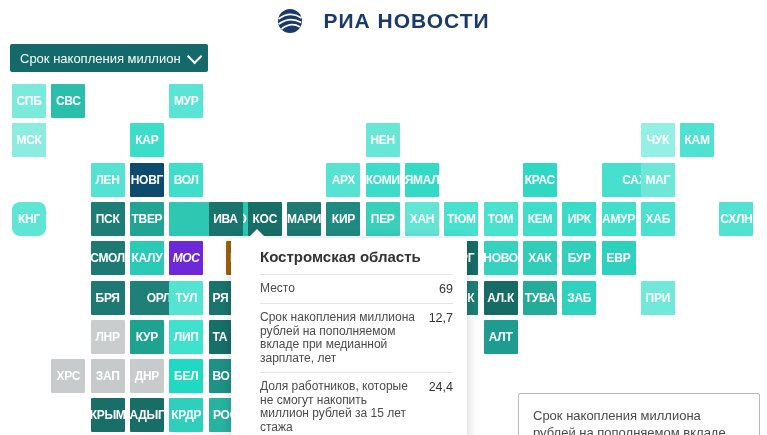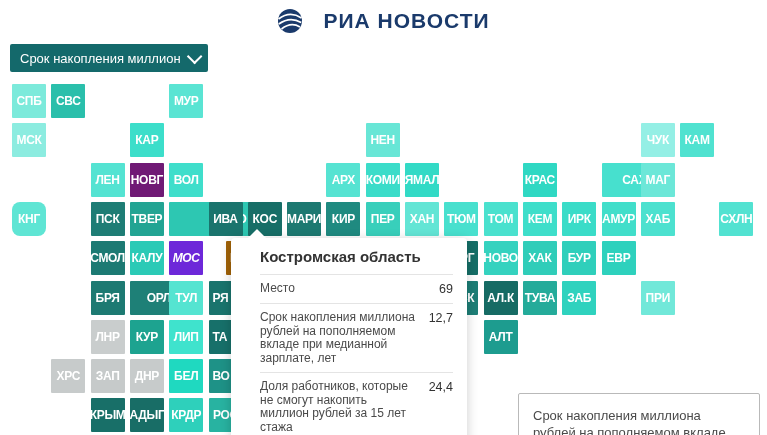--- a/index.html
+++ b/index.html
@@ -96,21 +96,21 @@
 <div class="map">
     <div class="tile" style="left: 12px; top: 84px; background: rgb(124, 234, 219);">СПБ</div>
     <div class="tile" style="left: 51.3px; top: 84px; background: rgb(42, 191, 171);">СВС</div>
     <div class="tile" style="left: 169.2px; top: 84px; background: rgb(90, 228, 211);">МУР</div>
     <div class="tile" style="left: 12px; top: 123.3px; background: rgb(140, 236, 224);">МСК</div>
     <div class="tile" style="left: 129.9px; top: 123.3px; background: rgb(60, 222, 202);">КАР</div>
     <div class="tile" style="left: 365.7px; top: 123.3px; background: rgb(104, 230, 214);">НЕН</div>
     <div class="tile" style="left: 640.8px; top: 123.3px; background: rgb(148, 239, 229);">ЧУК</div>
     <div class="tile" style="left: 680.1px; top: 123.3px; background: rgb(80, 226, 208);">КАМ</div>
     <div class="tile" style="left: 90.6px; top: 162.6px; background: rgb(84, 227, 210);">ЛЕН</div>
-    <div class="tile" style="left: 129.9px; top: 162.6px; background: #701a75;">НОВГ</div>
+    <div class="tile" style="left: 129.9px; top: 162.6px; background: #0c4a6e;">НОВГ</div>
     <div class="tile" style="left: 169.2px; top: 162.6px; background: rgb(63, 222, 203);">ВОЛ</div>
     <div class="tile" style="left: 326.4px; top: 162.6px; background: rgb(86, 227, 210);">АРХ</div>
     <div class="tile" style="left: 365.7px; top: 162.6px; background: rgb(59, 220, 201);">КОМИ</div>
     <div class="tile" style="left: 405px; top: 162.6px; background: rgb(51, 218, 198);">ЯМАЛ</div>
     <div class="tile" style="left: 522.9px; top: 162.6px; background: rgb(47, 216, 195);">КРАС</div>
     <div class="tile" style="left: 601.5px; top: 162.6px; background: rgb(71, 224, 206); padding-left: 20px;">САХА</div>
     <div class="tile" style="left: 640.8px; top: 162.6px; background: rgb(108, 231, 216);">МАГ</div>
     <div class="tile" style="left: 12px; top: 201.9px; background: rgb(95, 229, 212); border-radius: 8px;">КНГ</div>
     <div class="tile" style="left: 90.6px; top: 201.9px; background: rgb(30, 125, 117);">ПСК</div>
     <div class="tile" style="left: 129.9px; top: 201.9px; background: rgb(34, 164, 147);">ТВЕР</div>

